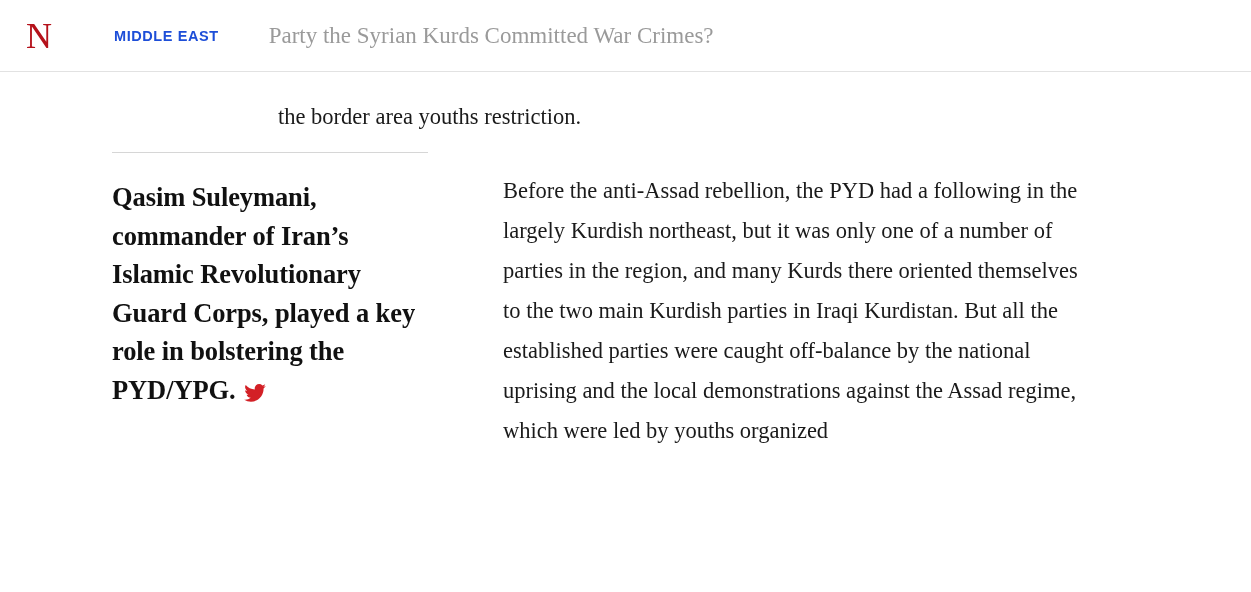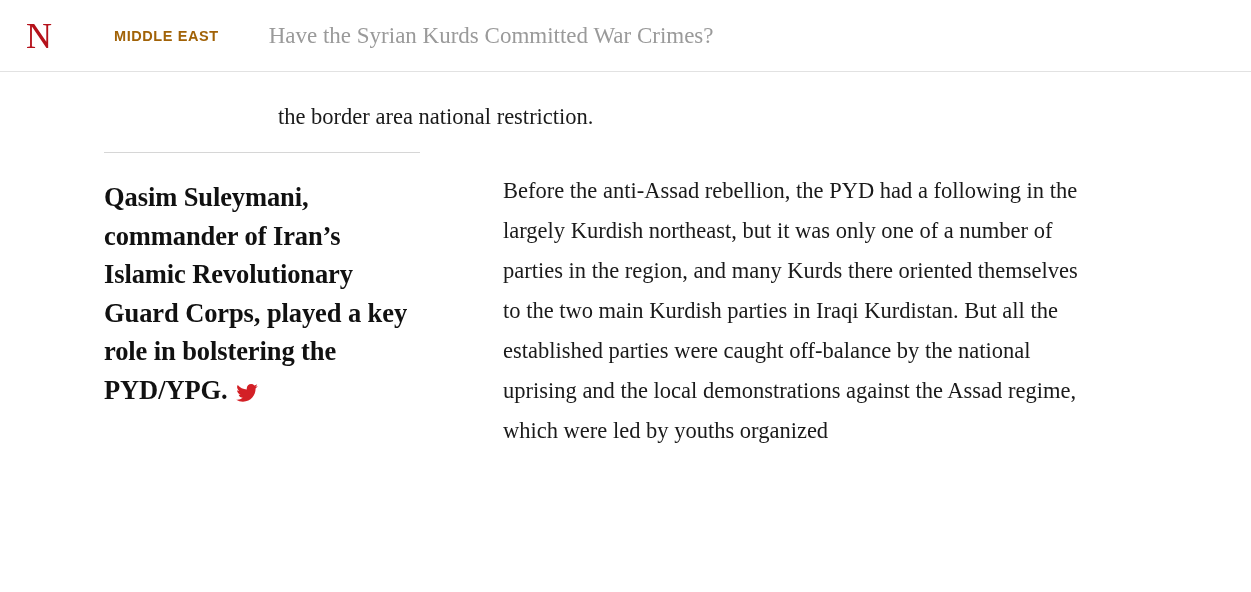--- a/index.html
+++ b/index.html
@@ -30,21 +30,21 @@
     color: #b5121b;
     font-family: "Liberation Serif", serif;
     font-size: 36px;
     line-height: 1;
     font-weight: 400;
     padding-left: 6px;
     cursor: pointer;
     user-select: none;
   }
   .kicker {
-    color: #a16207;
+    color: #1d4ed8;
     font-family: "Liberation Sans", sans-serif;
     font-size: 14.5px;
     font-weight: 700;
     letter-spacing: 0.04em;
     text-transform: uppercase;
     margin-left: 42px;
     white-space: nowrap;
     cursor: pointer;
   }
   .headline {
@@ -74,21 +74,21 @@
   .para-top {
     position: absolute;
     left: 278px;
     top: 2px;
     width: 798px;
   }
 
   
   .pullquote {
     position: absolute;
-    left: 104px;
+    left: 112px;
     top: 80px;
     width: 316px;
   }
   .pullquote .rule {
     border-top: 1px solid #d6d6d6;
     width: 316px;
     height: 1px;
     margin-bottom: 25px;
   }
   .pullquote .pq-text {
@@ -118,26 +118,26 @@
     top: 384px;
     width: 800px;
   }
 </style>
 </head>
 <body>
 
 <div class="topbar">
   <div class="logo">N</div>
   <div class="kicker">MIDDLE EAST</div>
-  <div class="headline">Have the Syrian Kurds Committed War Crimes?</div>
+  <div class="headline">Party the Syrian Kurds Committed War Crimes?</div>
 </div>
 
 <div class="article">
 
-  <p class="body-text para-top">the border area national restriction.</p>
+  <p class="body-text para-top">the border area youths restriction.</p>
 
   <div class="pullquote">
     <div class="rule"></div>
     <div class="pq-text"><span>Qasim Suleymani, commander of Iran’s Islamic Revolutionary Guard Corps, played a key role in bolstering the PYD/YPG.</span><span class="tw-icon"><svg width="22" height="18" viewBox="0 0 24 20" aria-hidden="true">
             <path fill="#d32026" d="M24 2.3a9.6 9.6 0 0 1-2.8.8A4.9 4.9 0 0 0 23.3.4a9.7 9.7 0 0 1-3.1 1.2A4.85 4.85 0 0 0 16.6 0c-2.7 0-4.9 2.2-4.9 4.9 0 .4 0 .8.1 1.1C7.7 5.8 4.1 3.9 1.7 1 1.2 1.7 1 2.5 1 3.4c0 1.7.9 3.2 2.2 4.1a4.8 4.8 0 0 1-2.2-.6v.1c0 2.4 1.7 4.4 3.9 4.8-.4.1-.8.2-1.3.2-.3 0-.6 0-.9-.1.6 2 2.4 3.4 4.6 3.4A9.8 9.8 0 0 1 0 17.4 13.8 13.8 0 0 0 7.5 19.6c9.1 0 14-7.5 14-14v-.6A10 10 0 0 0 24 2.3z"></path>
           </svg></span></div>
   </div>
 
   <p class="body-text para-right">Before the anti-Assad rebellion, the PYD had a following in the largely Kurdish northeast, but it was only one of a number of parties in the region, and many Kurds there oriented themselves to the two main Kurdish parties in Iraqi Kurdistan. But all the established parties were caught off-balance by the national uprising and the local demonstrations against the Assad regime, which were led by youths organized</p>
 

